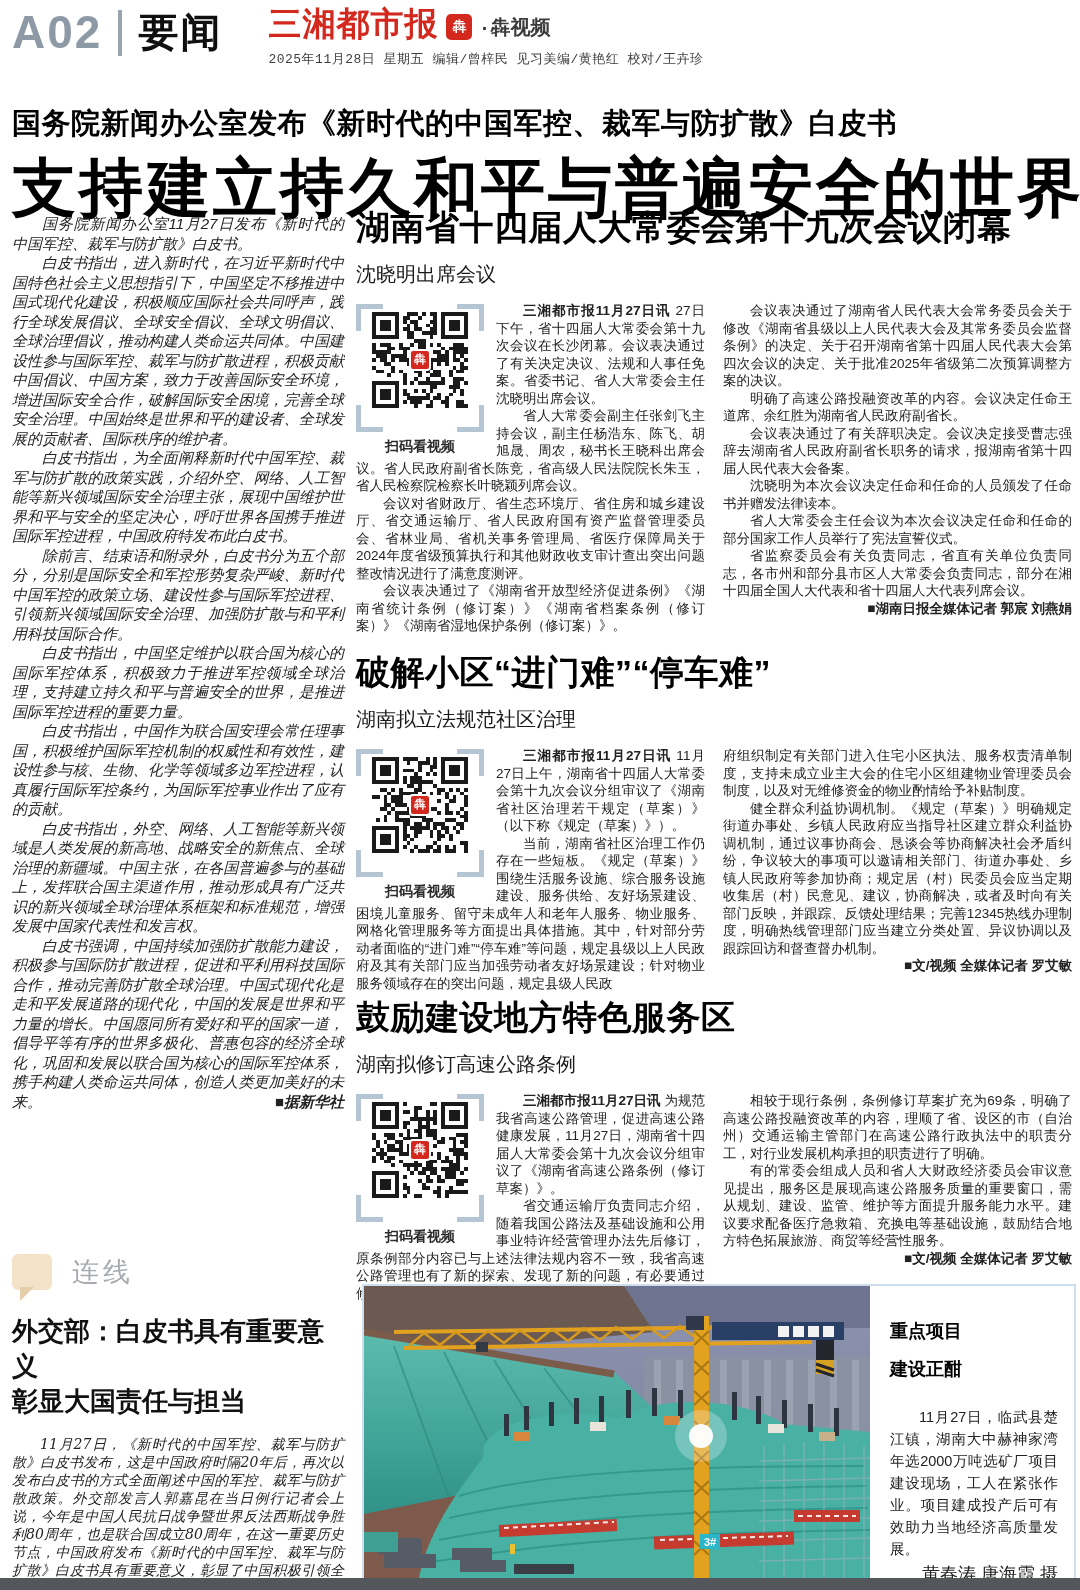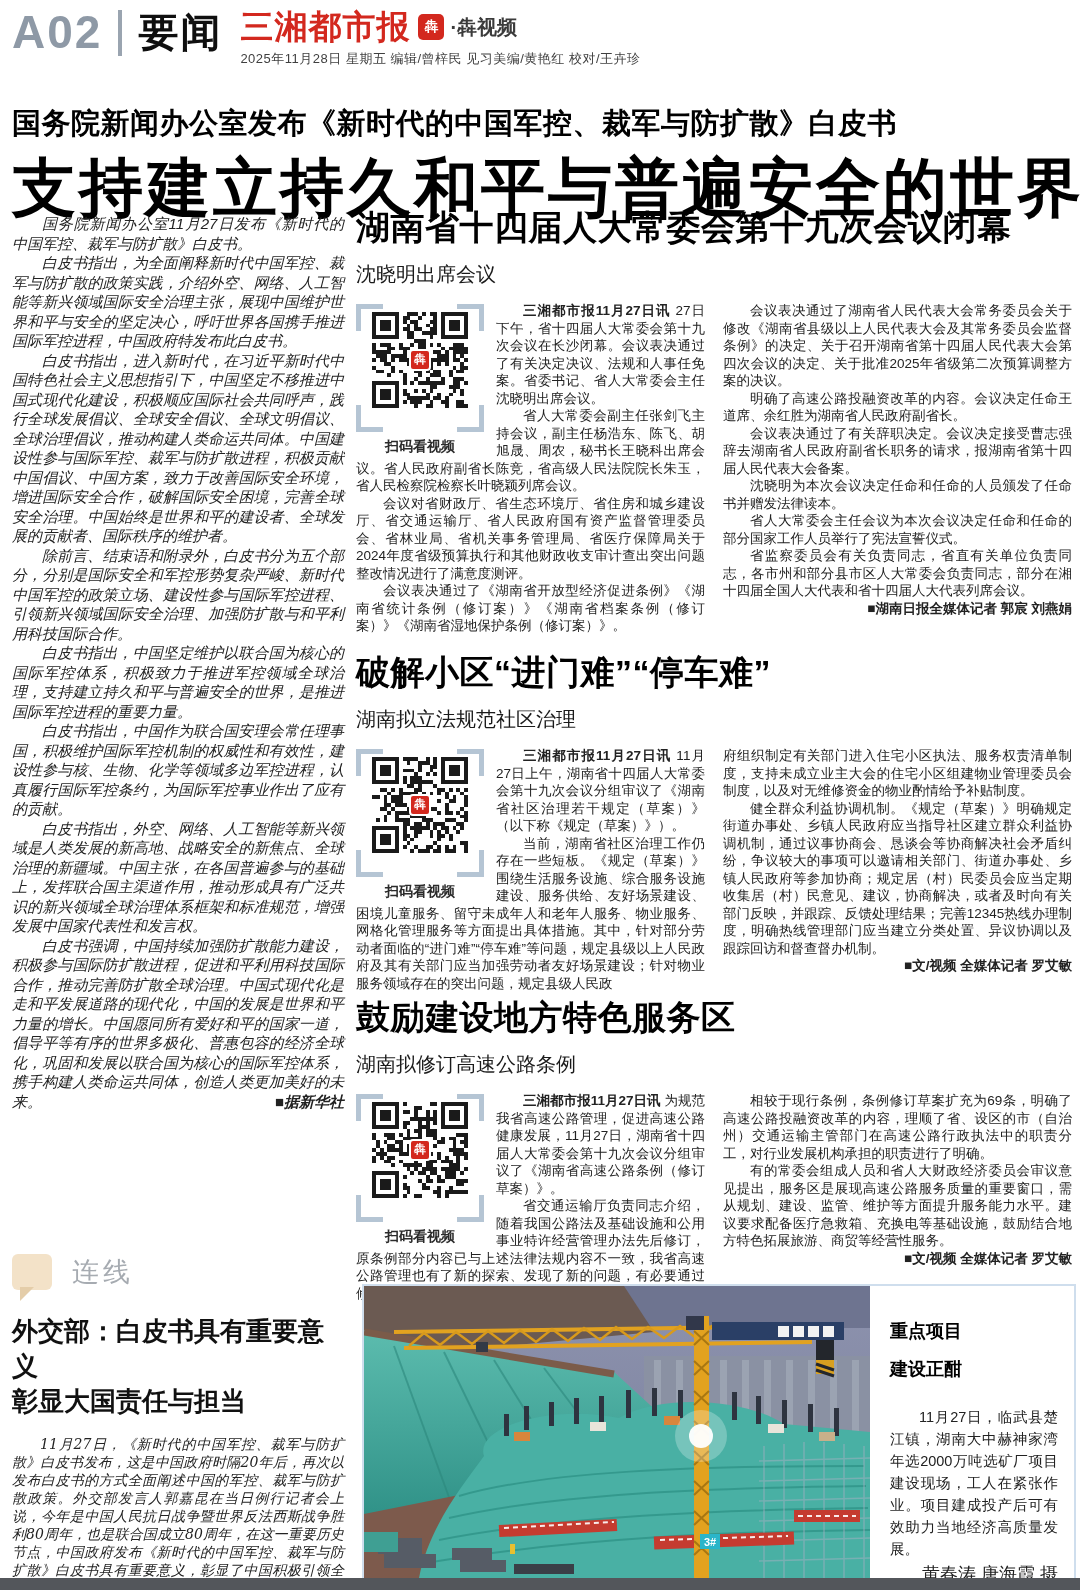--- a/index.html
+++ b/index.html
@@ -3,21 +3,21 @@
 <meta charset="utf-8">
 <style>
   html,body{margin:0;padding:0;background:#e9e9e9;}
   .page{position:relative;width:1080px;height:1590px;background:#ffffff;overflow:hidden;
         font-family:"Liberation Sans","DejaVu Sans",sans-serif;color:#1d1d1d;}
   
   .hdr{position:absolute;left:12px;top:6px;display:flex;align-items:flex-start;}
   .pageno{font-size:46px;font-weight:700;color:#8e99a6;letter-spacing:2px;line-height:52px;}
   .hdr-div{width:4px;height:46px;background:#9aa4b0;margin:4px 16px 0 16px;}
   .section-name{font-size:40px;font-weight:900;color:#0f0f0f;line-height:52px;letter-spacing:2px;}
-  .brand{margin-left:18px;padding-top:4px;}
+  .brand{margin-left:46px;padding-top:4px;font-family:Liberation Mono, monospace;}
   .brand-row{display:flex;align-items:center;}
   .paper-name{font-size:33px;font-weight:900;color:#d3281e;letter-spacing:1px;line-height:34px;}
   .badge{width:26px;height:26px;margin-left:8px;border-radius:5px;background:#d3281e;color:#fff;
          font-size:14px;font-weight:900;display:flex;align-items:center;justify-content:center;}
   .brand-suffix{font-size:20px;font-weight:700;color:#3b3b3b;margin-left:6px;}
   .dateline{font-size:13px;color:#3f3f3f;margin-top:6px;letter-spacing:0.5px;}
   
   .lead{position:absolute;left:12px;top:104px;width:1058px;}
   .kicker{font-size:29px;font-weight:700;color:#000;letter-spacing:0.5px;}
   .headline{font-size:64px;font-weight:900;color:#000;letter-spacing:3px;margin-top:10px;line-height:1.08;white-space:nowrap;}
@@ -93,22 +93,22 @@
   </div>
 
   <div class="lead">
     <div class="kicker">国务院新闻办公室发布《新时代的中国军控、裁军与防扩散》白皮书</div>
     <div class="headline">支持建立持久和平与普遍安全的世界</div>
   </div>
 
   <div class="leftcol">
     <div>
         <p class="para">国务院新闻办公室11月27日发布《新时代的中国军控、裁军与防扩散》白皮书。</p>
+        <p class="para">白皮书指出，进入新时代，在习近平新时代中国特色社会主义思想指引下，中国坚定不移推进中国式现代化建设，积极顺应国际社会共同呼声，践行全球发展倡议、全球安全倡议、全球文明倡议、全球治理倡议，推动构建人类命运共同体。中国建设性参与国际军控、裁军与防扩散进程，积极贡献中国倡议、中国方案，致力于改善国际安全环境，增进国际安全合作，破解国际安全困境，完善全球安全治理。中国始终是世界和平的建设者、全球发展的贡献者、国际秩序的维护者。</p>
         <p class="para">白皮书指出，为全面阐释新时代中国军控、裁军与防扩散的政策实践，介绍外空、网络、人工智能等新兴领域国际安全治理主张，展现中国维护世界和平与安全的坚定决心，呼吁世界各国携手推进国际军控进程，中国政府特发布此白皮书。</p>
-        <p class="para">白皮书指出，进入新时代，在习近平新时代中国特色社会主义思想指引下，中国坚定不移推进中国式现代化建设，积极顺应国际社会共同呼声，践行全球发展倡议、全球安全倡议、全球文明倡议、全球治理倡议，推动构建人类命运共同体。中国建设性参与国际军控、裁军与防扩散进程，积极贡献中国倡议、中国方案，致力于改善国际安全环境，增进国际安全合作，破解国际安全困境，完善全球安全治理。中国始终是世界和平的建设者、全球发展的贡献者、国际秩序的维护者。</p>
         <p class="para">除前言、结束语和附录外，白皮书分为五个部分，分别是国际安全和军控形势复杂严峻、新时代中国军控的政策立场、建设性参与国际军控进程、引领新兴领域国际安全治理、加强防扩散与和平利用科技国际合作。</p>
         <p class="para">白皮书指出，中国坚定维护以联合国为核心的国际军控体系，积极致力于推进军控领域全球治理，支持建立持久和平与普遍安全的世界，是推进国际军控进程的重要力量。</p>
         <p class="para">白皮书指出，中国作为联合国安理会常任理事国，积极维护国际军控机制的权威性和有效性，建设性参与核、生物、化学等领域多边军控进程，认真履行国际军控条约，为国际军控事业作出了应有的贡献。</p>
         <p class="para">白皮书指出，外空、网络、人工智能等新兴领域是人类发展的新高地、战略安全的新焦点、全球治理的新疆域。中国主张，在各国普遍参与的基础上，发挥联合国主渠道作用，推动形成具有广泛共识的新兴领域全球治理体系框架和标准规范，增强发展中国家代表性和发言权。</p>
         <p class="para">白皮书强调，中国持续加强防扩散能力建设，积极参与国际防扩散进程，促进和平利用科技国际合作，推动完善防扩散全球治理。中国式现代化是走和平发展道路的现代化，中国的发展是世界和平力量的增长。中国愿同所有爱好和平的国家一道，倡导平等有序的世界多极化、普惠包容的经济全球化，巩固和发展以联合国为核心的国际军控体系，携手构建人类命运共同体，创造人类更加美好的未来。</p>
       </div>
     <p class="byline tuck">■据新华社</p>
   </div>
 
   <div class="lianxian">

